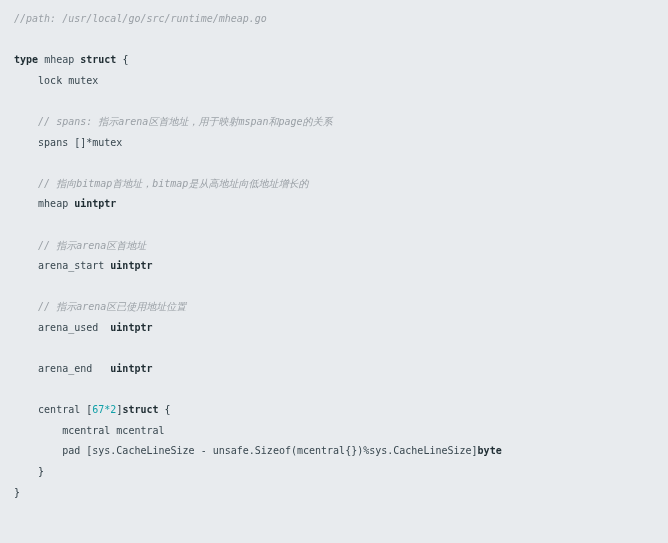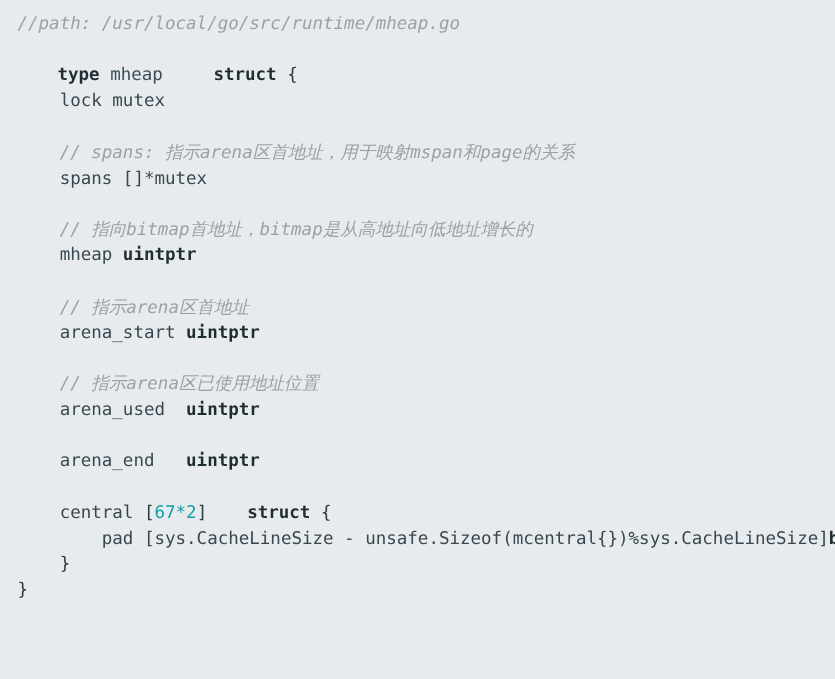--- a/index.html
+++ b/index.html
@@ -17,37 +17,36 @@
   #code-block {
     box-sizing: border-box;
     width: 668px;
     height: 543px;
     background: #e8ebee;
     padding: 9px 0 0 14px;
   }
   .code-line {
     height: 20.6px;
     line-height: 20.6px;
-    font-size: 14px;
+    font-size: 10px;
     white-space: pre;
     color: #2b3a42;
     letter-spacing: 0px;
   }
   .code-line.blank {
     
   }
   
   .tok-comment {
     color: #9aa0a6;
     font-style: italic;
   }
   .tok-kw {
     color: #1f2d33;
     font-weight: bold;
-    margin-left: 32px;
   }
   .tok-type {
     color: #1f2d33;
     font-weight: bold;
     text-align: right;
   }
   .tok-plain {
     color: #38474f;
     font-weight: normal;
   }
@@ -83,16 +82,17 @@
     <div class="code-line blank">&nbsp;</div>
     <div class="code-line"><span class="tok-comment">    // 指示arena区首地址</span></div>
     <div class="code-line"><span class="tok-plain">    arena_start </span><span class="tok-type">uintptr</span></div>
     <div class="code-line blank">&nbsp;</div>
     <div class="code-line"><span class="tok-comment">    // 指示arena区已使用地址位置</span></div>
     <div class="code-line"><span class="tok-plain">    arena_used  </span><span class="tok-type">uintptr</span></div>
     <div class="code-line blank">&nbsp;</div>
     <div class="code-line"><span class="tok-plain">    arena_end   </span><span class="tok-type">uintptr</span></div>
     <div class="code-line blank">&nbsp;</div>
     <div class="code-line"><span class="tok-plain">    central </span><span class="tok-punct">[</span><span class="tok-num">67*2</span><span class="tok-punct">]</span><span class="tok-kw">struct</span><span class="tok-punct"> {</span></div>
+    <div class="code-line"><span class="tok-plain">        mcentral mcentral</span></div>
     <div class="code-line"><span class="tok-plain">        pad [sys.CacheLineSize - unsafe.Sizeof(mcentral{})%sys.CacheLineSize]</span><span class="tok-type">byte</span></div>
     <div class="code-line"><span class="tok-punct">    }</span></div>
     <div class="code-line"><span class="tok-punct">}</span></div>
   </div>
 
 </body></html>

